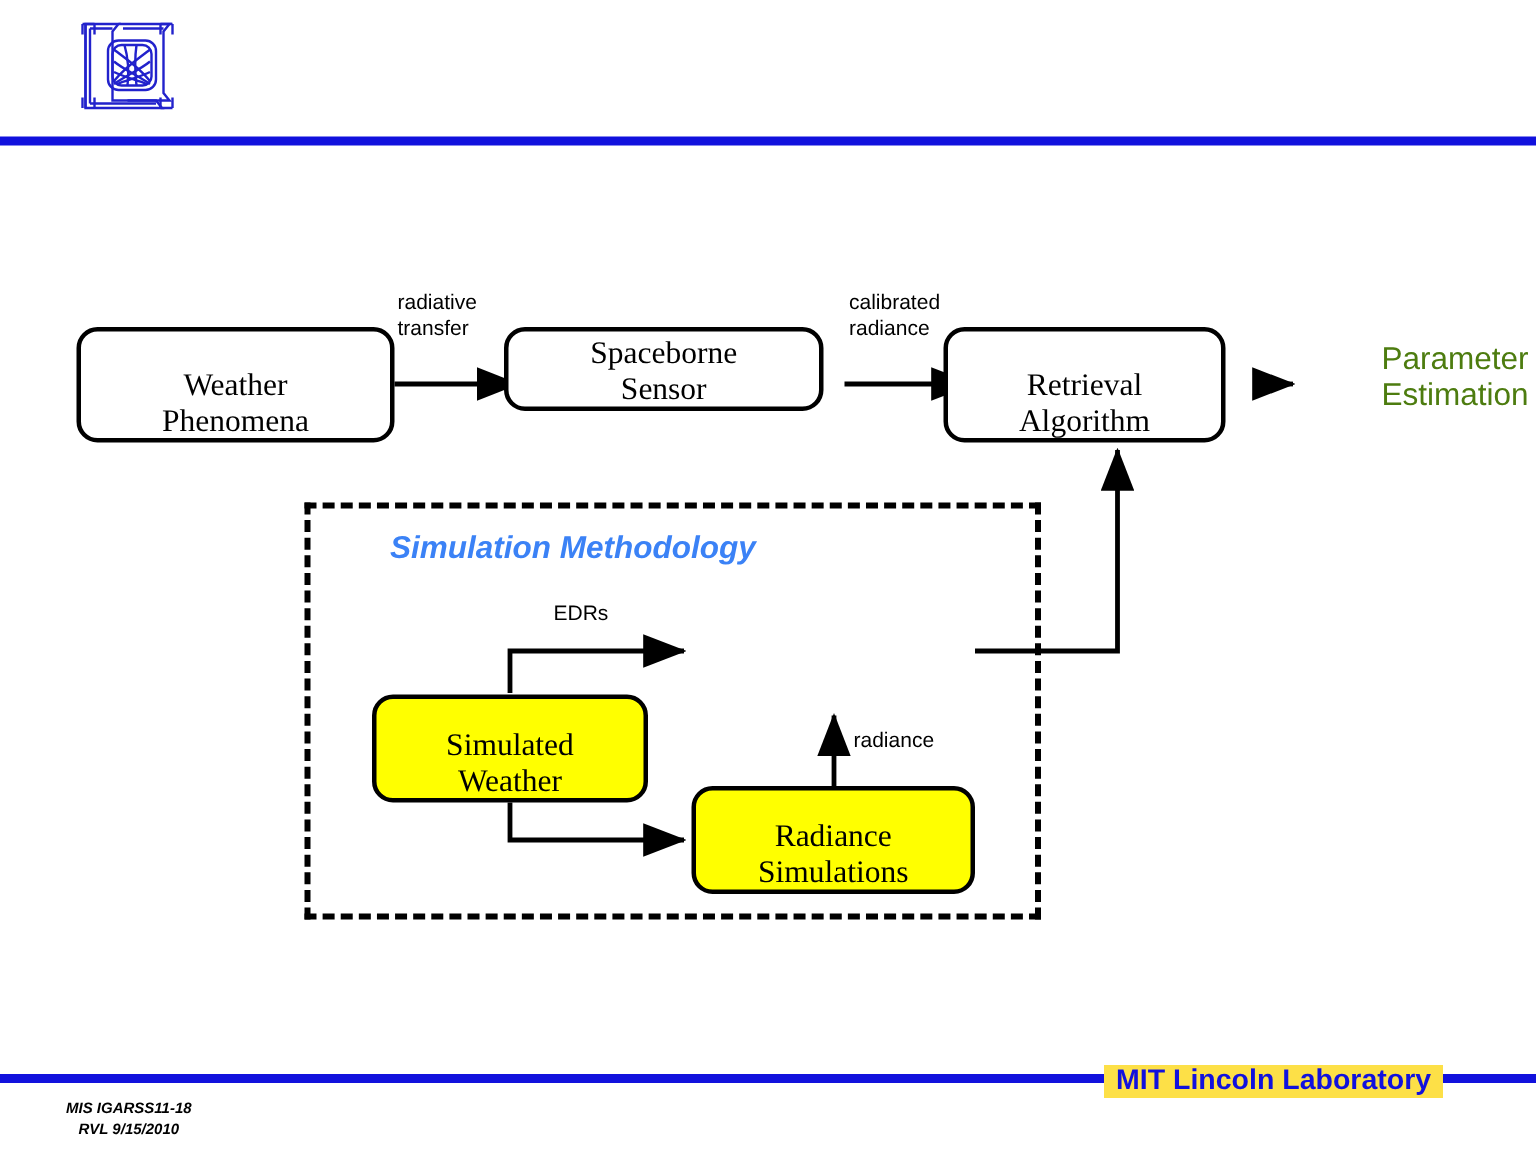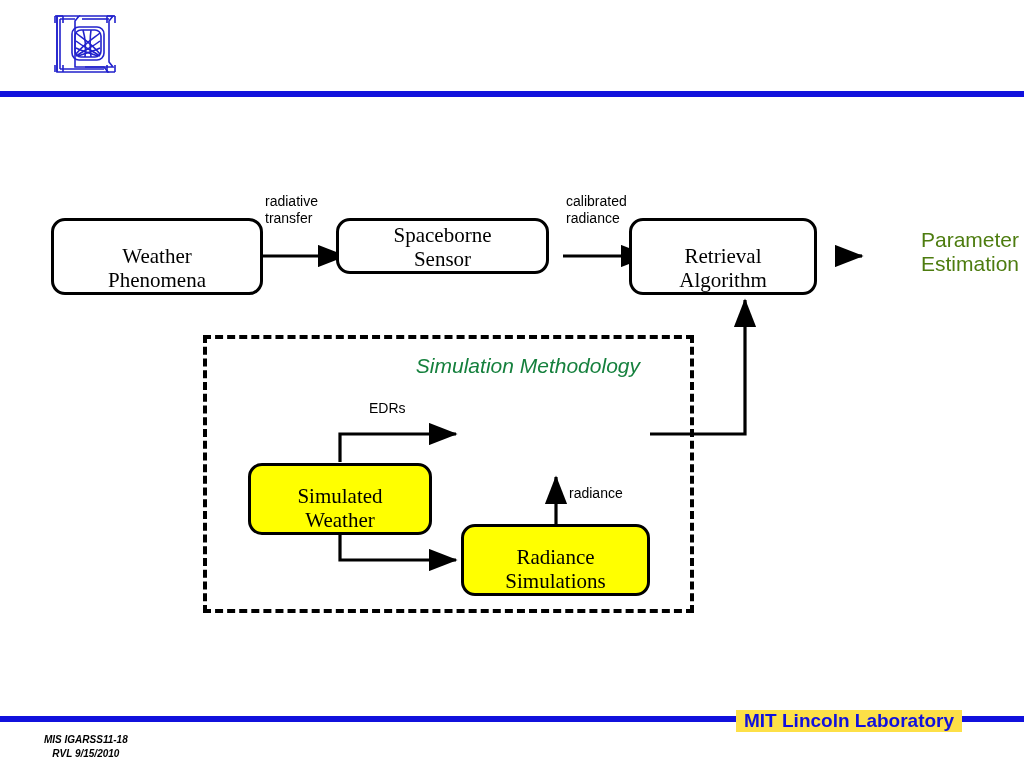--- a/index.html
+++ b/index.html
@@ -78,22 +78,23 @@
     font-size: 14px;
     line-height: 1.2;
     color: #000000;
     white-space: pre-line;
     text-align: left;
   }
   .section-label {
     position: absolute;
     font-size: 21px;
     font-style: italic;
-    color: #15803d;
-    text-align: right;
+    color: #3b82f6;
+    text-align: left;
+    font-weight: bold;
   }
 
   #dashed-region {
     position: absolute;
     left: 203px;
     top: 335px;
     width: 491px;
     height: 278px;
     box-sizing: border-box;
     border: 4px dashed #000000;

